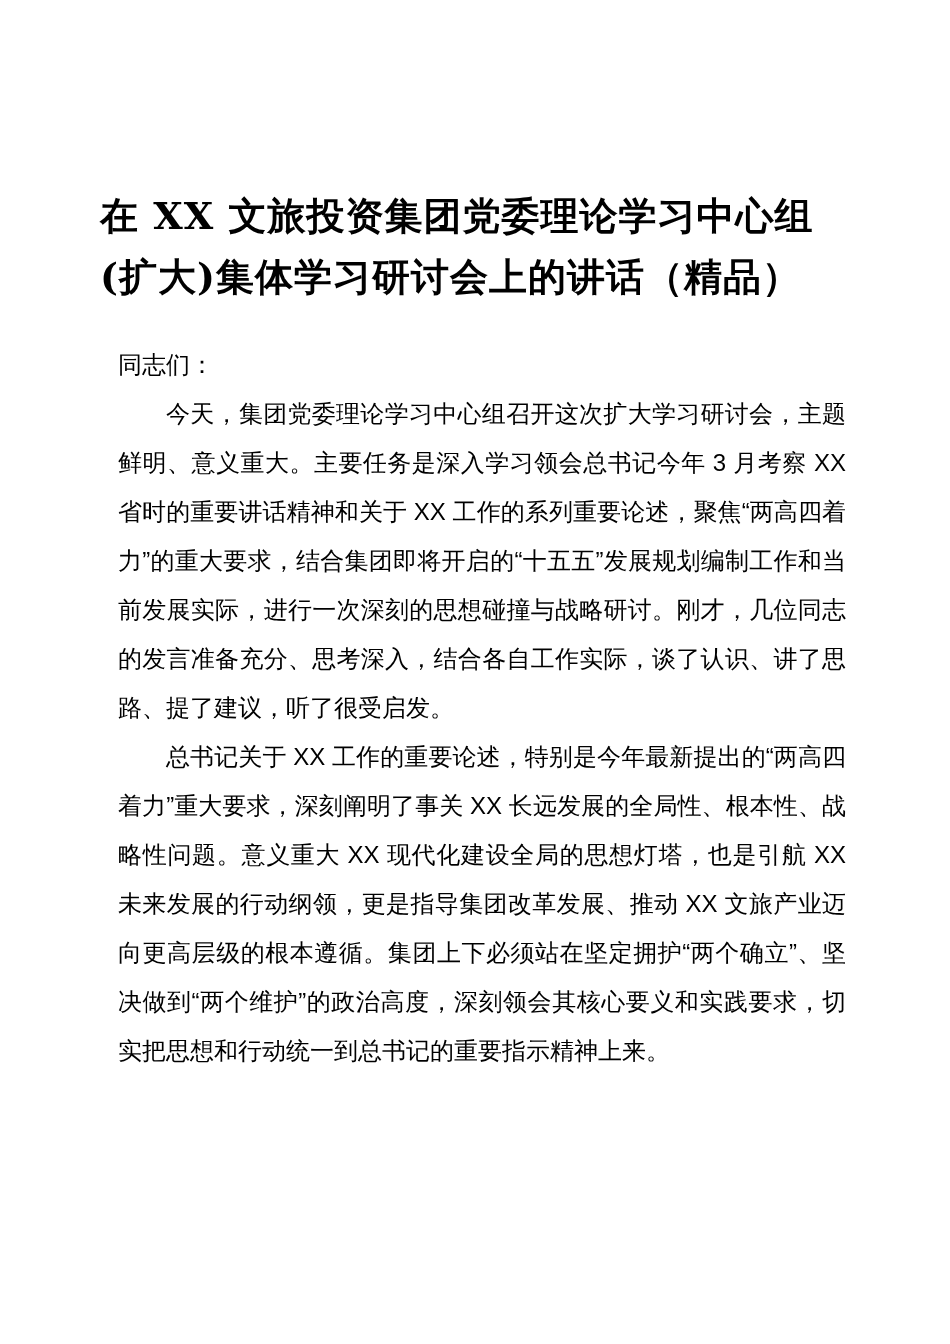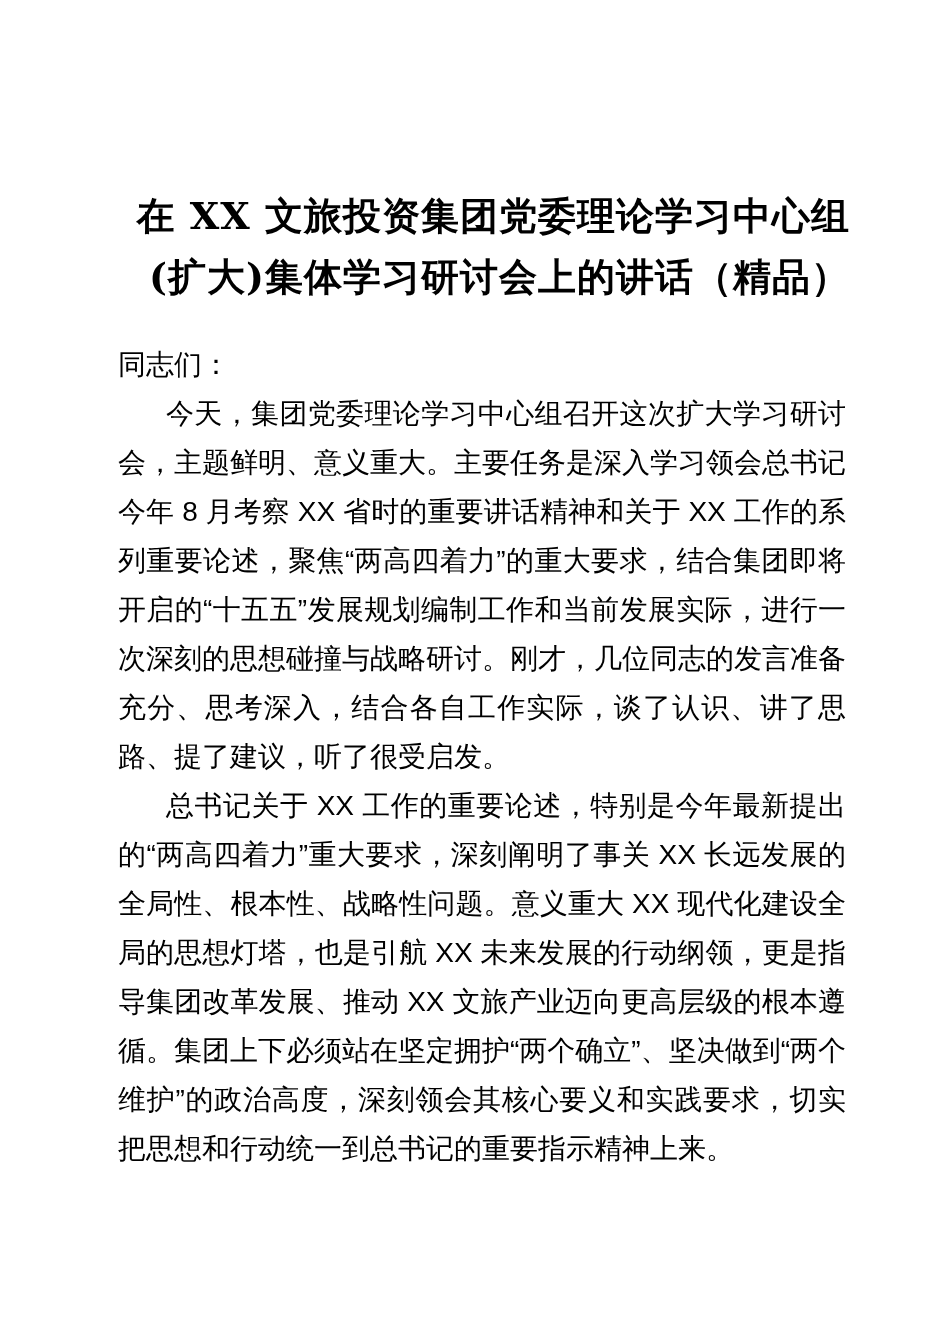--- a/index.html
+++ b/index.html
@@ -15,28 +15,28 @@
     color: #000000;
     overflow: hidden;
     font-family: "Liberation Sans", sans-serif;
   }
   .doc-title {
     margin: 185px 100px 0 100px;
     font-family: "DejaVu Serif", serif;
     font-weight: bold;
     font-size: 38px;
     line-height: 61px;
-    text-align: right;
+    text-align: left;
     letter-spacing: 1px;
     color: #000000;
   }
   .doc-body {
     margin-top: 33px;
     padding: 0 104px 0 118px;
-    font-size: 28px;
+    font-size: 24px;
     line-height: 49px;
     text-align: justify;
     color: #000000;
   }
   .salutation {
     margin: 0;
   }
   .para {
     margin: 0;
     text-indent: 48px;
@@ -44,17 +44,17 @@
 </style>
 </head>
 <body>
 
 <div class="page">
   <h1 class="doc-title">在 XX 文旅投资集团党委理论学习中心组(扩大)集体学习研讨会上的讲话（精品）</h1>
 
   <div class="doc-body">
     <p class="salutation">同志们：</p>
 
-    <p class="para">今天，集团党委理论学习中心组召开这次扩大学习研讨会，主题鲜明、意义重大。主要任务是深入学习领会总书记今年 8 月考察 XX 省时的重要讲话精神和关于 XX 工作的系列重要论述，聚焦“两高四着力”的重大要求，结合集团即将开启的“十五五”发展规划编制工作和当前发展实际，进行一次深刻的思想碰撞与战略研讨。刚才，几位同志的发言准备充分、思考深入，结合各自工作实际，谈了认识、讲了思路、提了建议，听了很受启发。</p>
+    <p class="para">今天，集团党委理论学习中心组召开这次扩大学习研讨会，主题鲜明、意义重大。主要任务是深入学习领会总书记今年 3 月考察 XX 省时的重要讲话精神和关于 XX 工作的系列重要论述，聚焦“两高四着力”的重大要求，结合集团即将开启的“十五五”发展规划编制工作和当前发展实际，进行一次深刻的思想碰撞与战略研讨。刚才，几位同志的发言准备充分、思考深入，结合各自工作实际，谈了认识、讲了思路、提了建议，听了很受启发。</p>
 
     <p class="para">总书记关于 XX 工作的重要论述，特别是今年最新提出的“两高四着力”重大要求，深刻阐明了事关 XX 长远发展的全局性、根本性、战略性问题。意义重大 XX 现代化建设全局的思想灯塔，也是引航 XX 未来发展的行动纲领，更是指导集团改革发展、推动 XX 文旅产业迈向更高层级的根本遵循。集团上下必须站在坚定拥护“两个确立”、坚决做到“两个维护”的政治高度，深刻领会其核心要义和实践要求，切实把思想和行动统一到总书记的重要指示精神上来。</p>
   </div>
 </div>
 
 </body></html>

